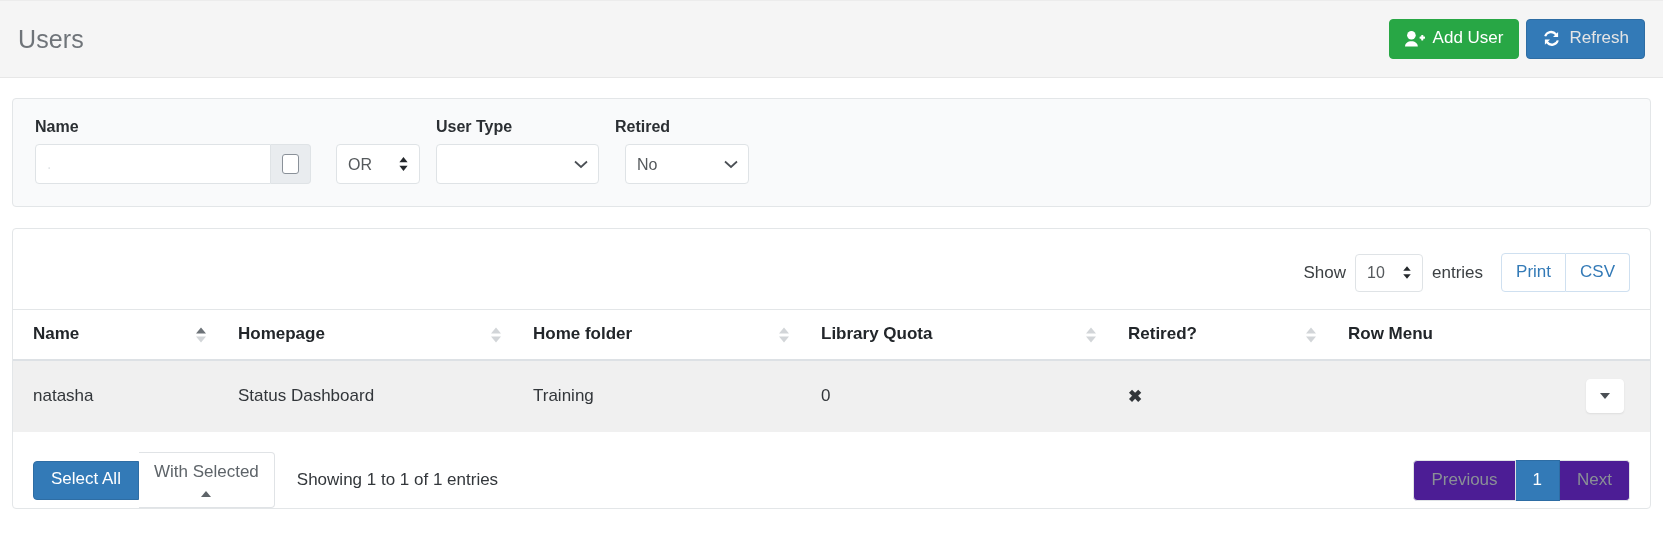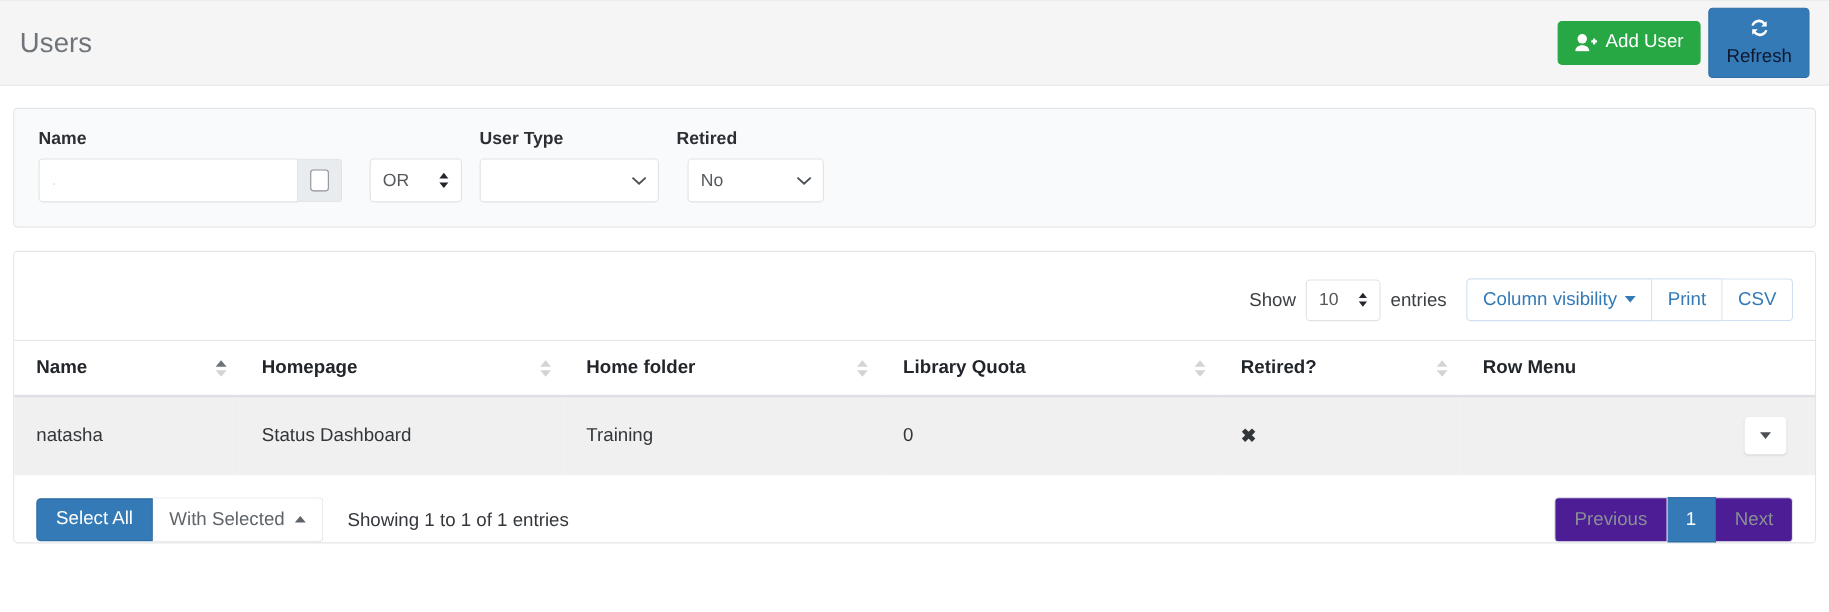--- a/index.html
+++ b/index.html
@@ -43,21 +43,21 @@
     border: 1px solid transparent;
     padding: 9px 15px 10px;
     line-height: 1.1;
     cursor: pointer;
     display: inline-flex;
     align-items: center;
     gap: 8px;
     white-space: nowrap;
   }
   .btn-success { background: #28a745; border-color: #28a745; color: #fff; }
-  .btn-primary { background: #337ab7; border-color: #2e6da4; color: #0f172a; flex-direction: column; }
+  .btn-primary { background: #337ab7; border-color: #2e6da4; color: #e5e5e5; }
   .btn .ic { display: inline-flex; align-items: center; }
   .btn .ic svg { display: block; }
 
   
   .panel {
     margin: 20px 12px 0;
     background: #f9fafb;
     border: 1px solid #e3e6e8;
     border-radius: 4px;
   }
@@ -254,20 +254,21 @@
     border-left: none;
     color: #5e6469;
     font-size: 17px;
     padding: 9px 15px 10px;
     border-radius: 0 4px 4px 0;
     cursor: pointer;
     display: inline-flex;
     align-items: center;
     gap: 9px;
     font-family: "Liberation Sans", sans-serif;
+    flex-direction: column;
   }
   .caret-up-small {
     width: 0; height: 0;
     border-left: 5px solid transparent;
     border-right: 5px solid transparent;
     border-bottom: 6px solid #5e6469;
   }
   .showing-info {
     font-size: 17px;
     color: #33373b;
@@ -393,24 +394,20 @@
             <path d="M5.5 1 9.6 6.2H1.4z"></path>
             <path d="M5.5 15 1.4 9.8h8.2z"></path>
           </svg>
         </span>
       </div>
       <span>entries</span>
     </div>
 
     <div class="btn-group">
       <button class="btn-outline">
-        <span>Column visibility</span>
-        <span class="caret-tri"></span>
-      </button>
-      <button class="btn-outline">
         <span>Print</span>
       </button>
       <button class="btn-outline">
         <span>CSV</span>
       </button>
     </div>
   </div>
 
   <table class="dt">
     <thead>

